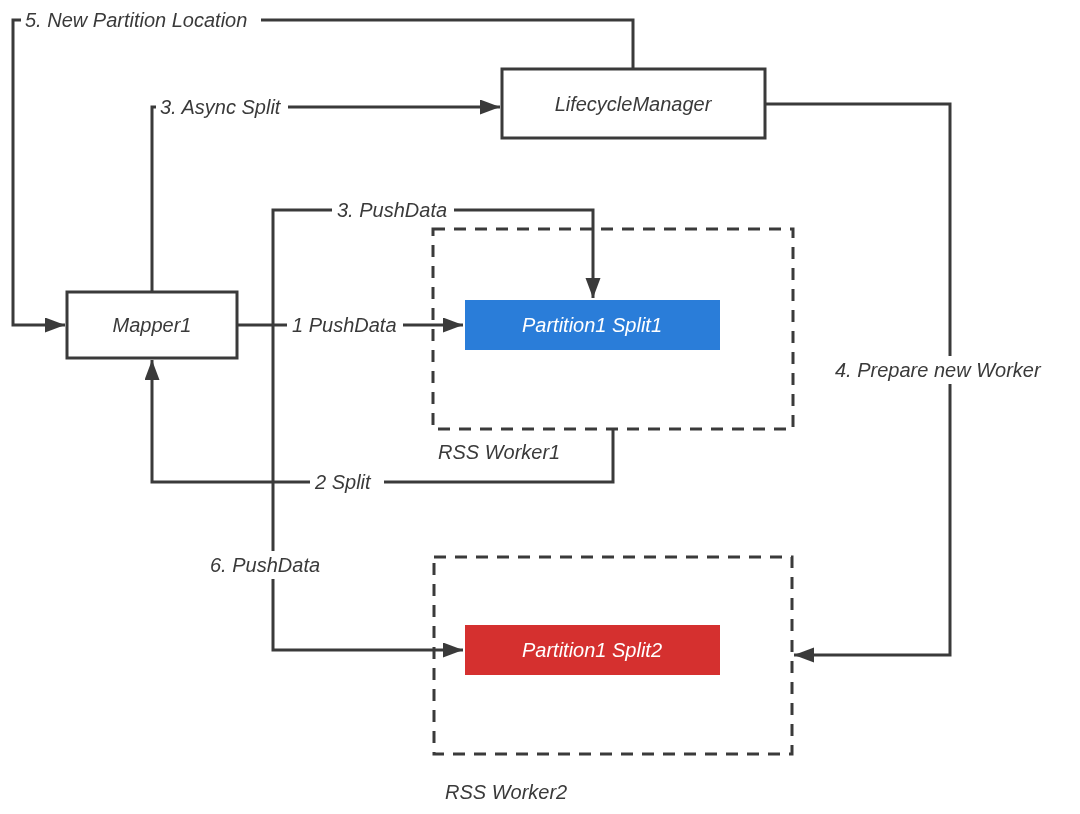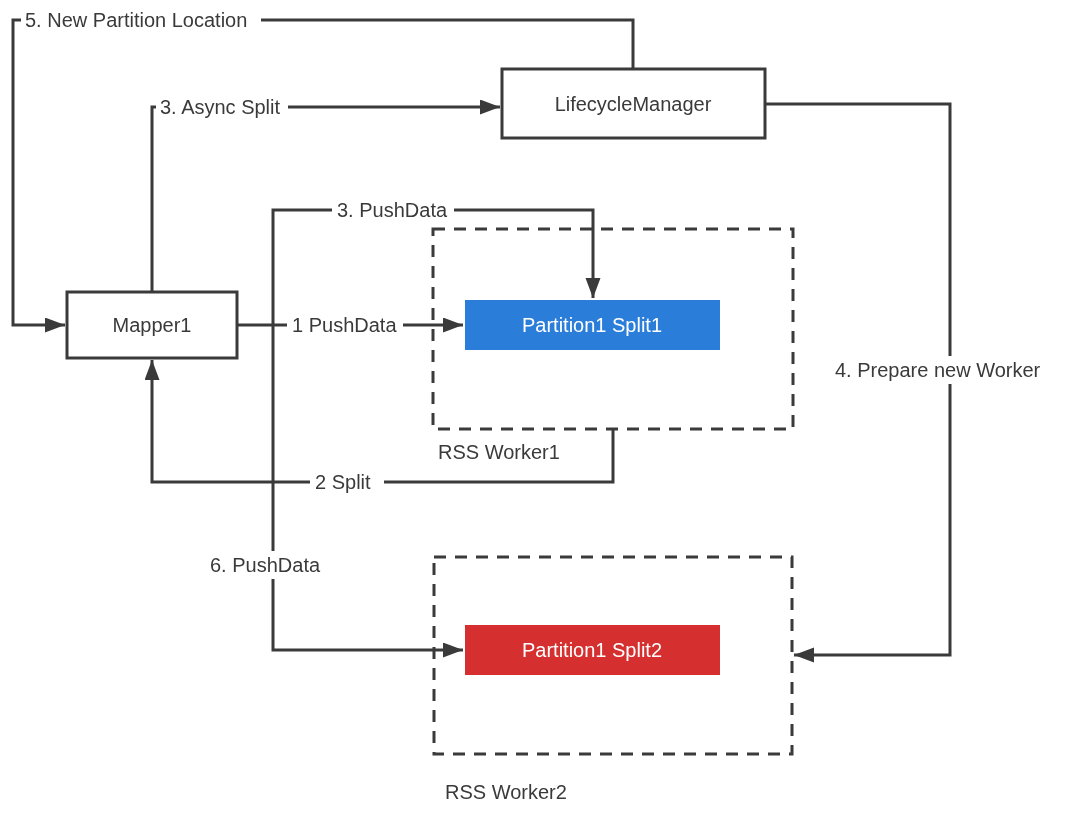--- a/index.html
+++ b/index.html
@@ -6,20 +6,21 @@
     margin: 0;
     padding: 0;
     background: #ffffff;
   }
   .canvas {
     position: relative;
     width: 1080px;
     height: 814px;
     background: #ffffff;
     font-family: "Liberation Sans", sans-serif;
+    font-style: italic;
   }
   svg text {
     font-family: "Liberation Sans", sans-serif;
     fill: #3a3a3a;
     font-size: 20px;
   }
   svg text.node-label-light {
     fill: #ffffff;
   }
   .edge {

